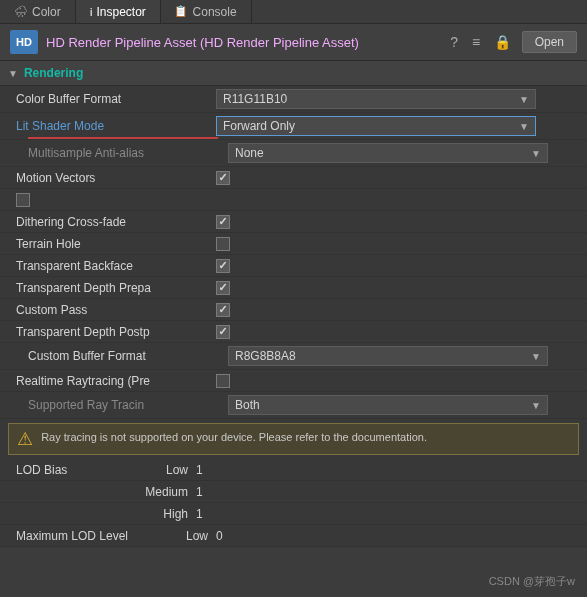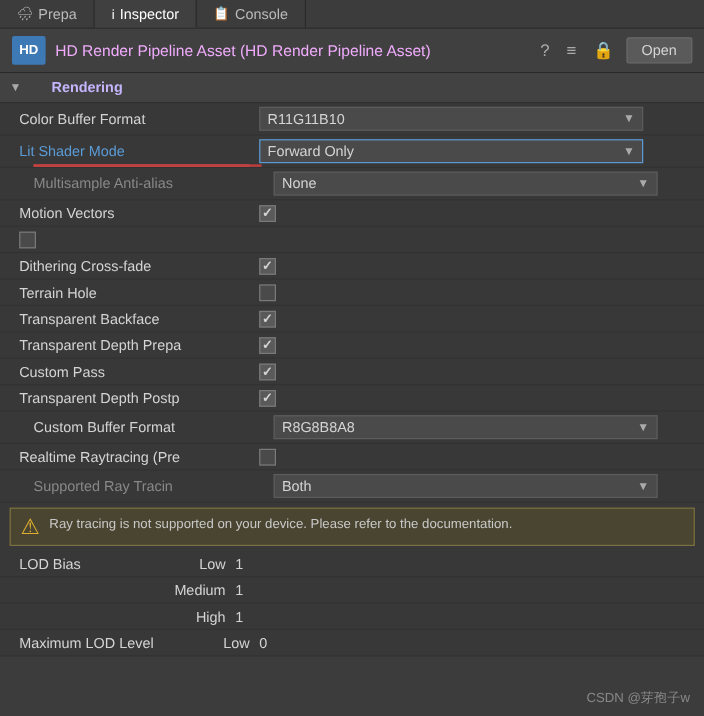--- a/index.html
+++ b/index.html
@@ -107,23 +107,22 @@
       cursor: pointer;
       border-bottom: 1px solid #2e2e2e;
     }
     .section-arrow {
       color: #aaa;
       margin-right: 6px;
       font-size: 10px;
     }
     .section-title {
       font-weight: bold;
-      color: #c4b5fd;
-      font-size: 12px;
-      margin-left: 19px;
+      color: #14b8a6;
+      font-size: 12px;
     }
 
     
     .property-row {
       display: flex;
       align-items: center;
       padding: 3px 8px 3px 16px;
       border-bottom: 1px solid #323232;
       min-height: 22px;
     }
@@ -266,21 +265,21 @@
     .row-group {
       position: relative;
     }
   </style>
 </head>
 <body>
 
 <div class="tab-bar">
   <div class="tab">
     <span class="tab-icon">🌧</span>
-    <span>Prepa</span>
+    <span>Color</span>
   </div>
   <div class="tab active">
     <span class="tab-icon">ℹ</span>
     <span>Inspector</span>
   </div>
   <div class="tab">
     <span class="tab-icon">📋</span>
     <span>Console</span>
   </div>
 </div>

